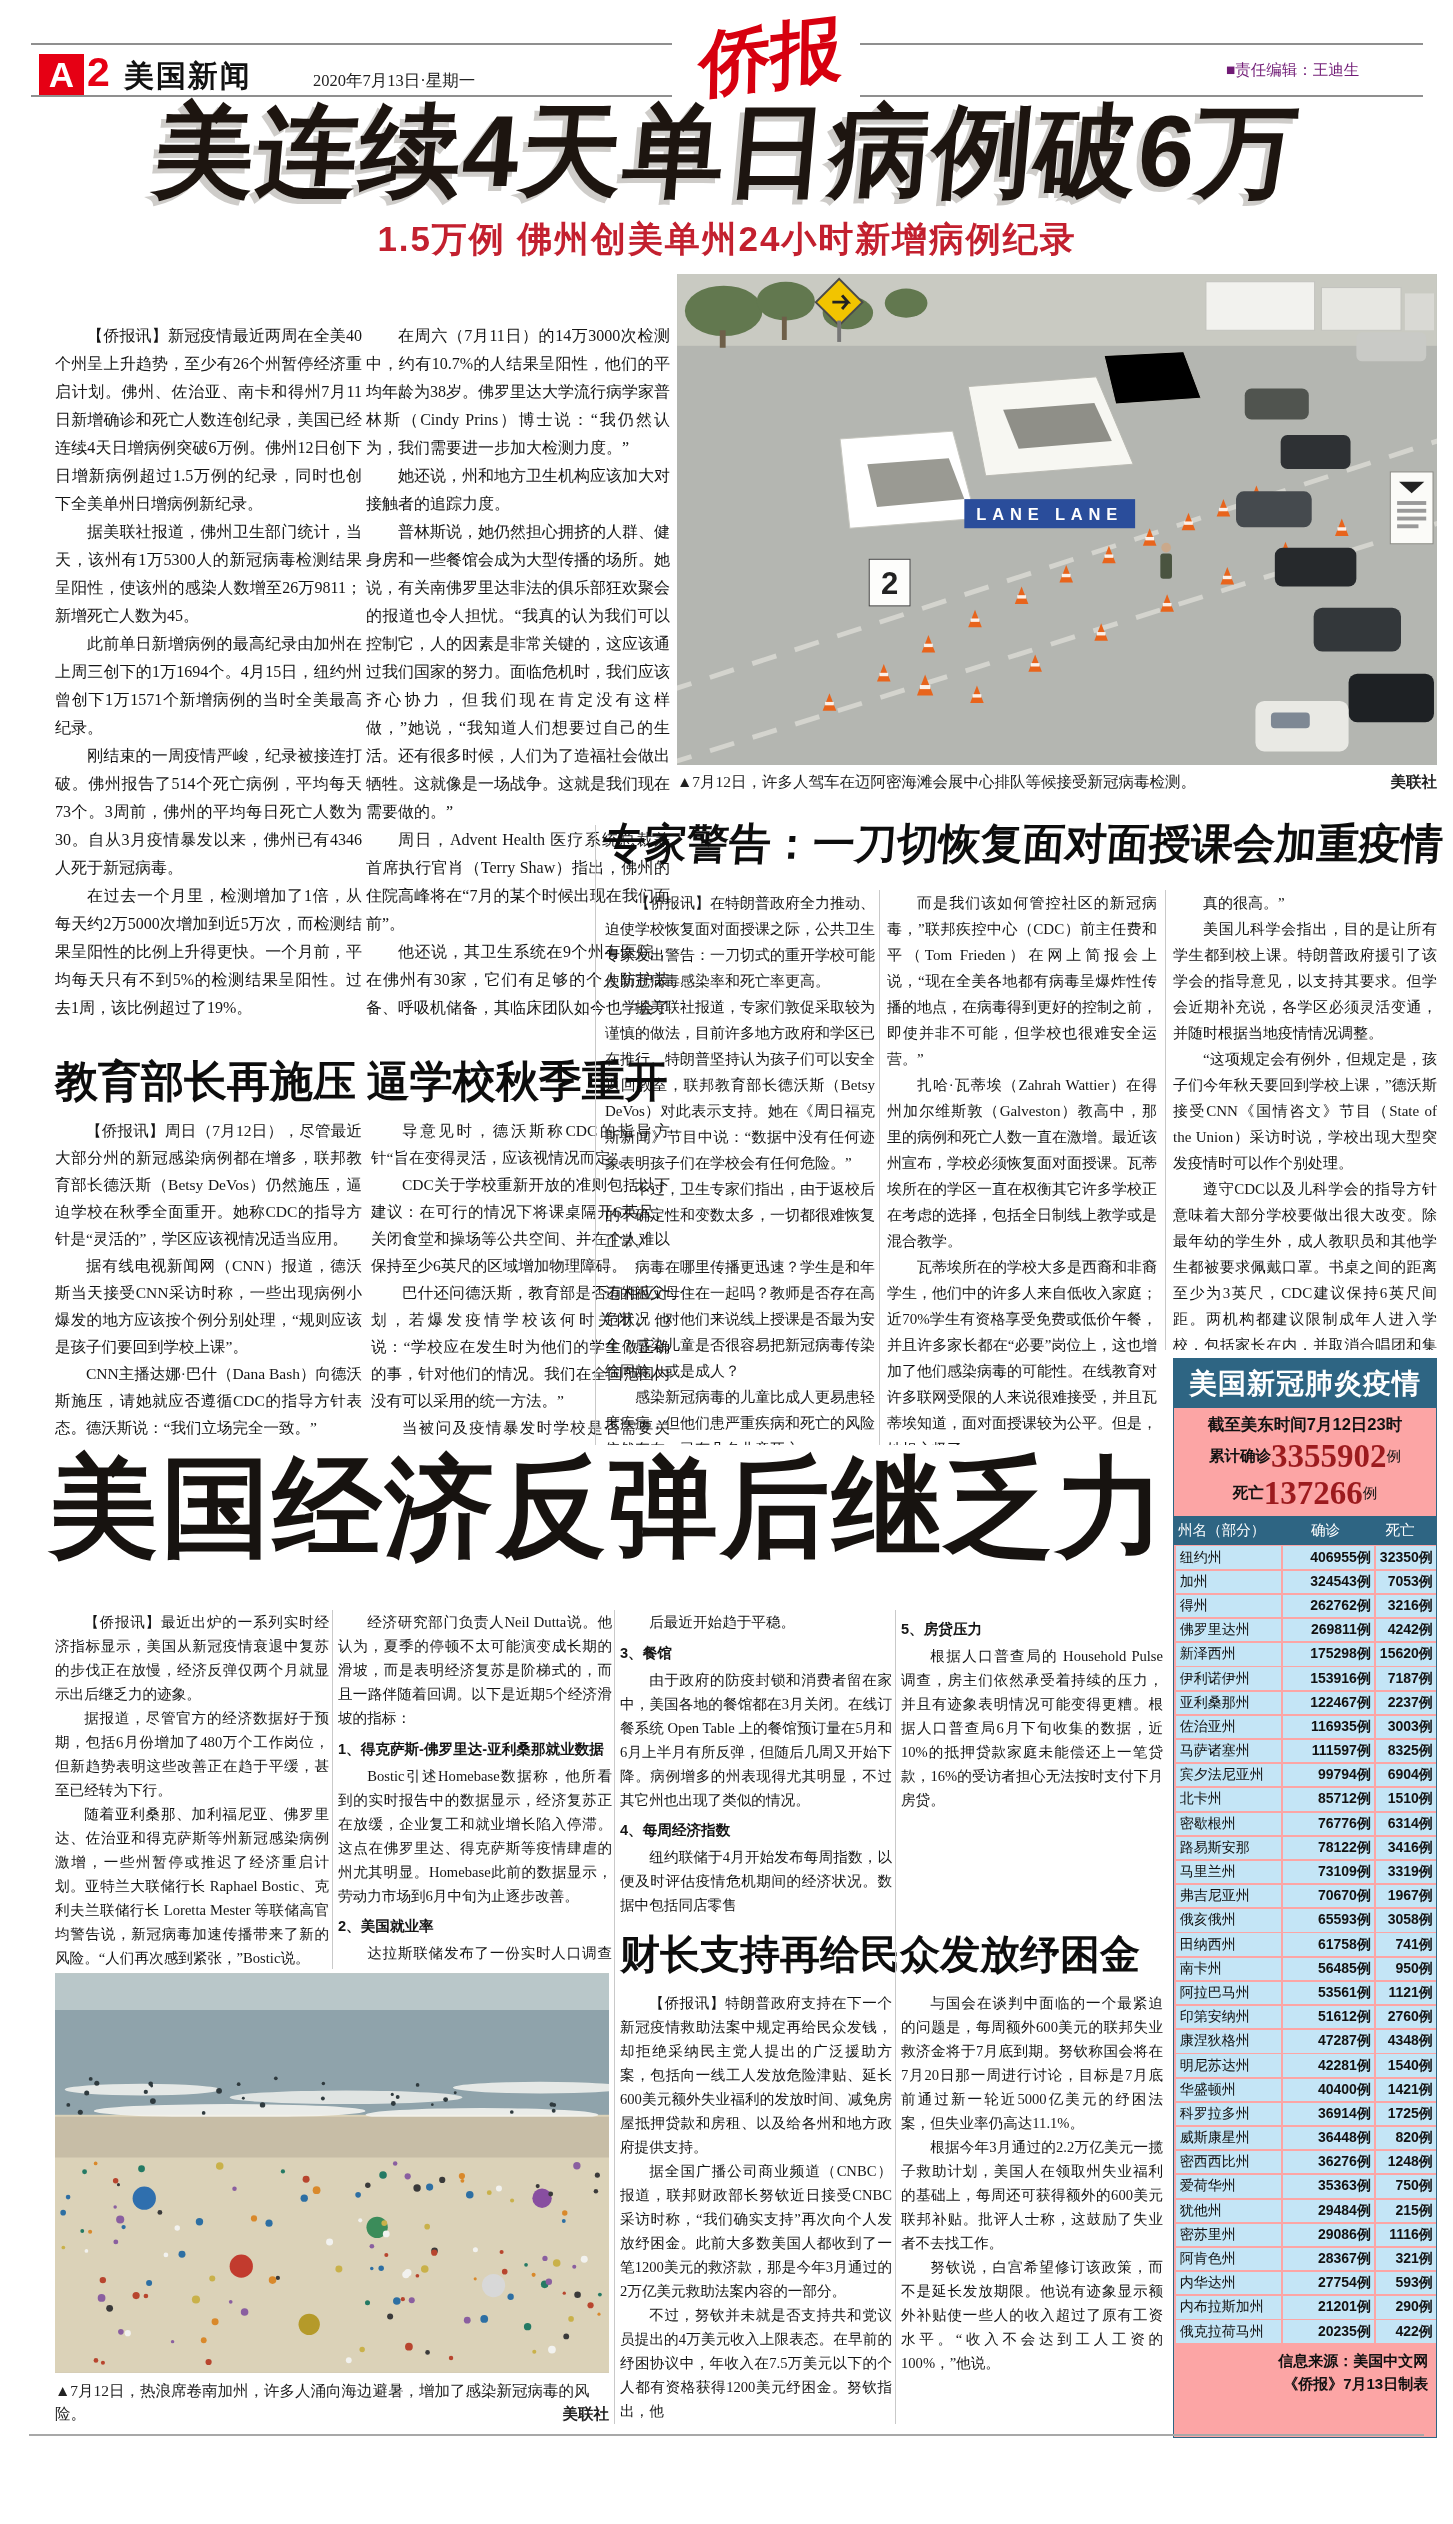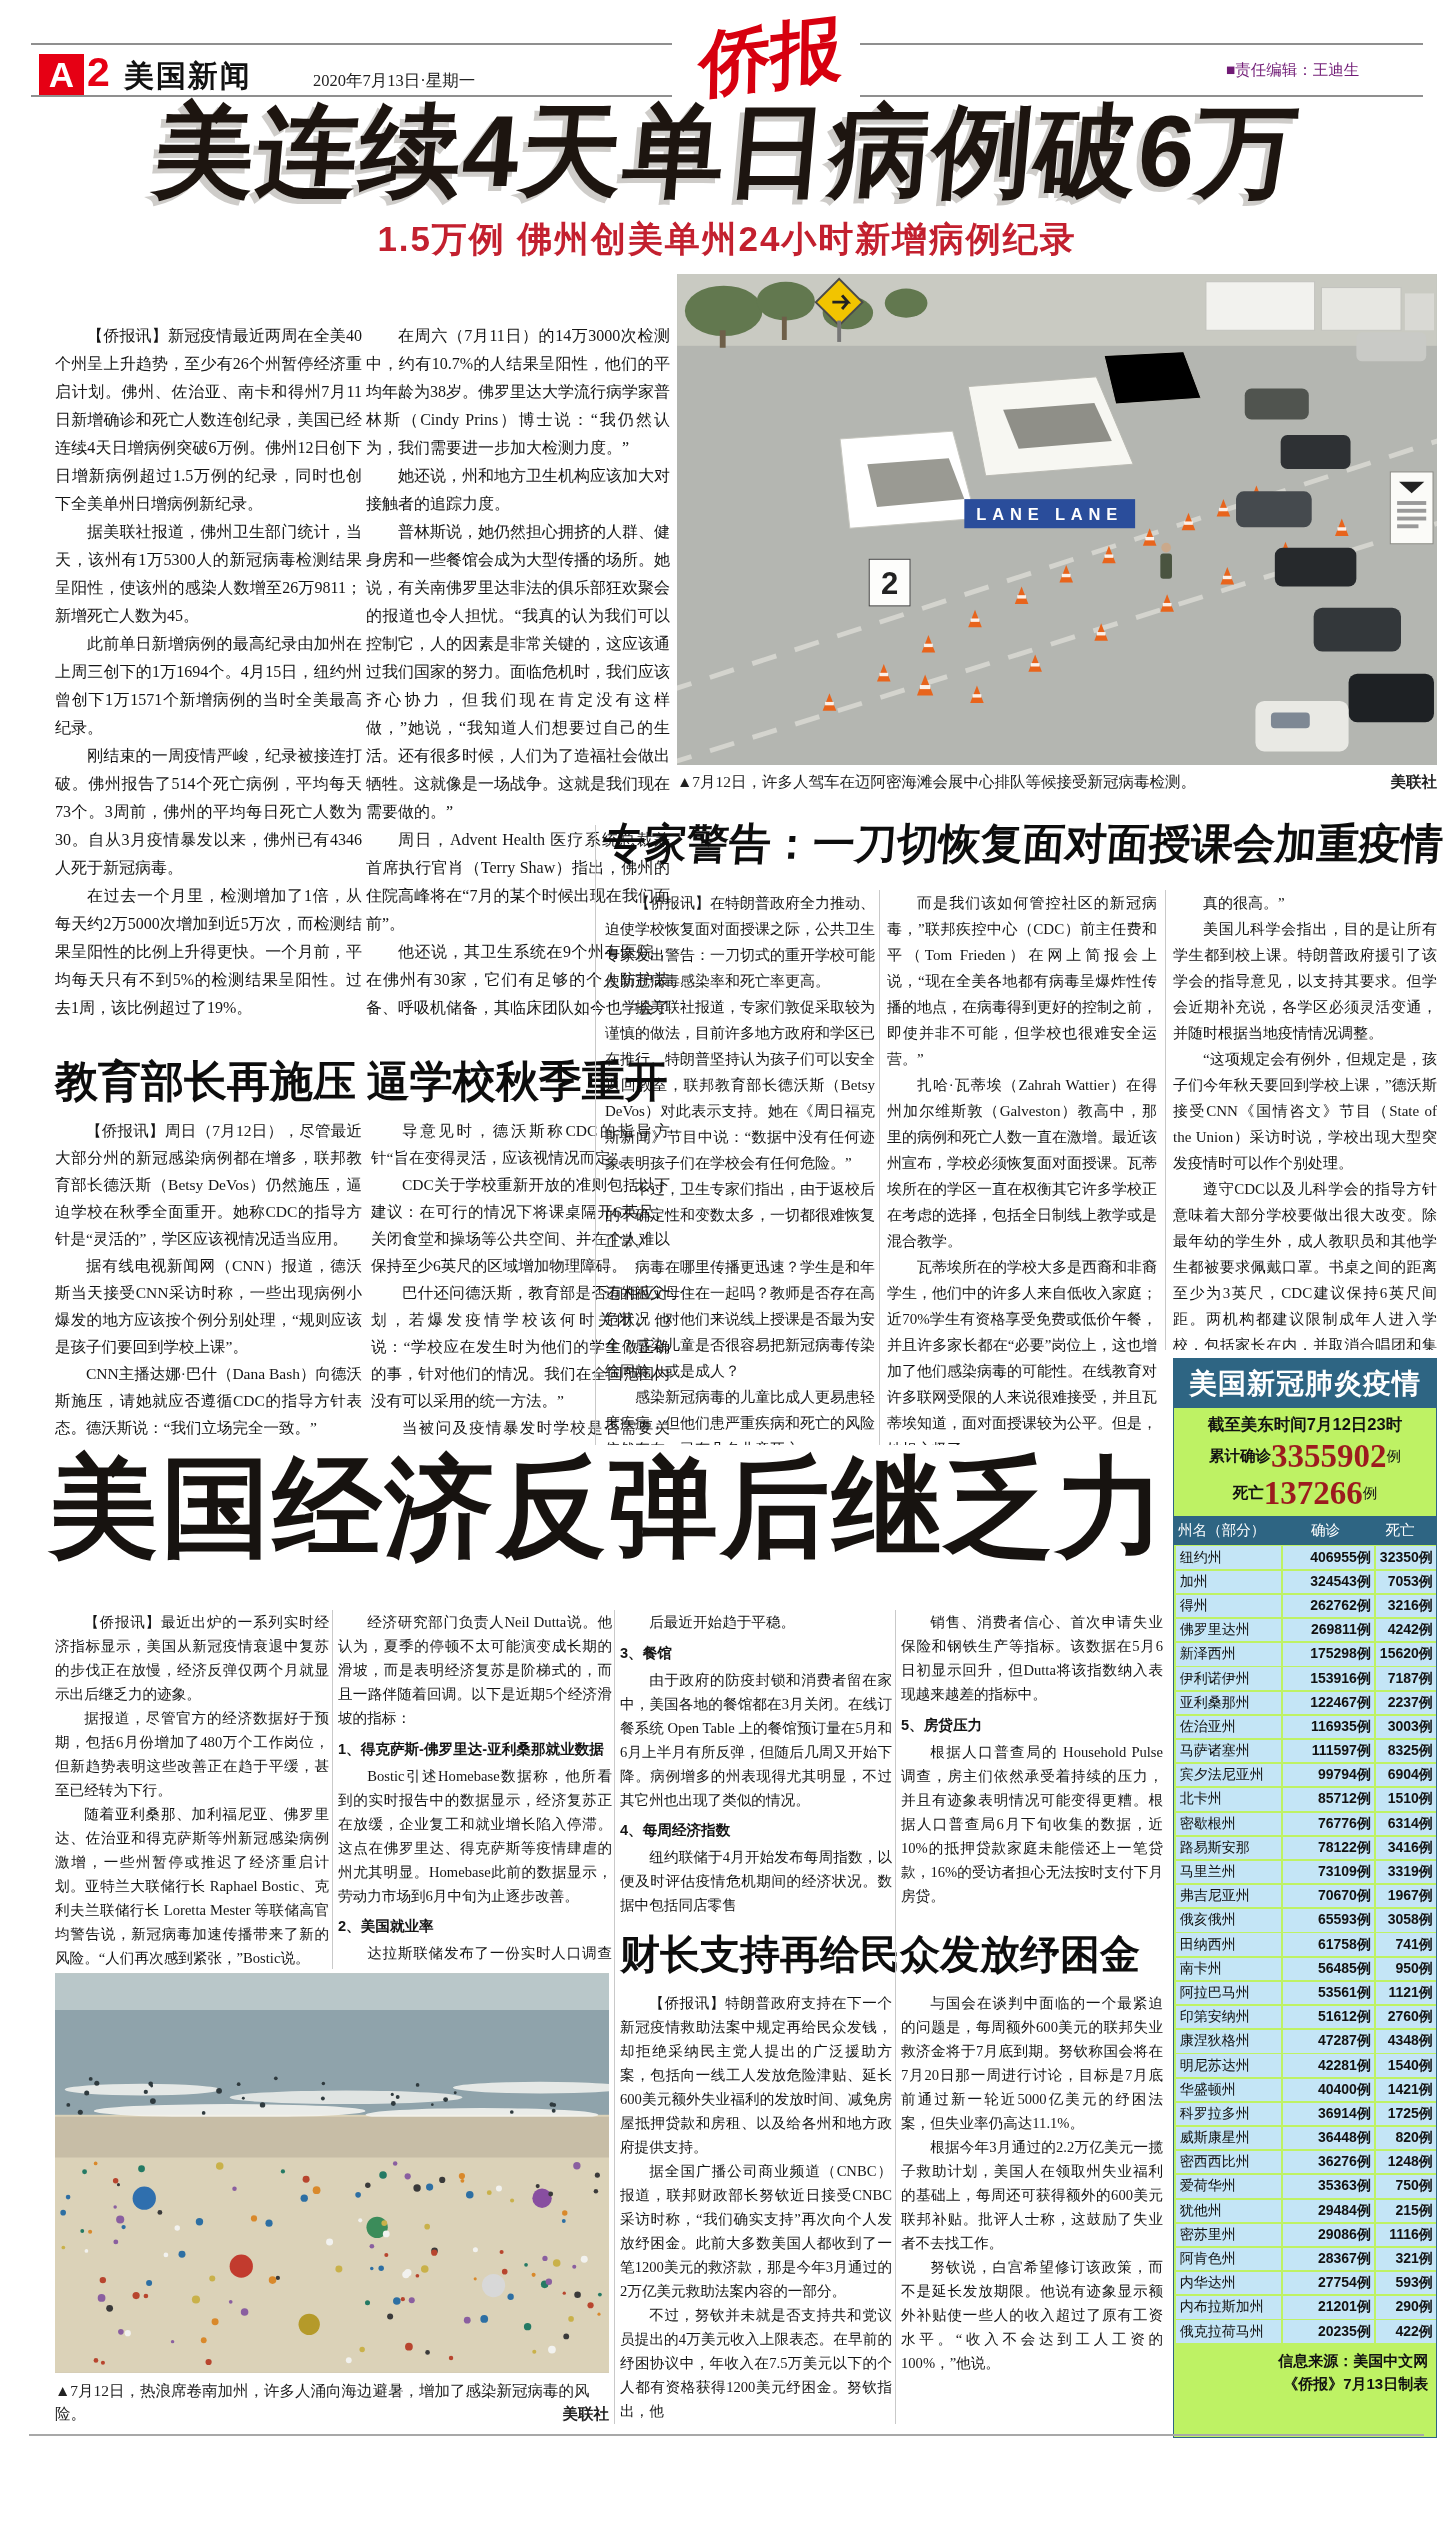--- a/index.html
+++ b/index.html
@@ -45,21 +45,21 @@
                  margin:6.8px 0 2.9px 0;}
   .c-lead{font-size:16px;line-height:28px;}
   .c-exp{font-size:15px;line-height:26px;}
   .c-edu{font-size:15.5px;line-height:27px;}
   .c-econ{font-size:14.6px;line-height:24px;}
   
   .caption{position:absolute;font-size:15.5px;line-height:23px;color:#222;}
   .caption .credit{float:right;font-family:"Liberation Sans",sans-serif;font-weight:700;}
   
   #covid{position:absolute;left:1173px;top:1358px;width:264px;height:1080px;
-         border:1.9px solid #2e6583;background:#bef264;font-family:"Liberation Sans",sans-serif;
+         border:1.9px solid #2e6583;background:#fca5a5;font-family:"Liberation Sans",sans-serif;
          box-sizing:border-box;}
   #covid .t-title{background:#2e6583;color:#fff;font-weight:900;font-size:28px;height:49px;
                   display:flex;align-items:center;justify-content:center;letter-spacing:1px;}
   #covid .t-asof{font-weight:700;font-size:16.5px;text-align:center;padding:5.8px 0 1.9px 0;color:#111;}
   #covid .t-total{display:flex;align-items:center;justify-content:center;padding:0;font-family:Liberation Serif, serif;}
   #covid .t-total .lbl{font-weight:700;font-size:15.5px;color:#111;}
   #covid .t-total .num{font-weight:900;font-size:33px;color:#9c1b1e;letter-spacing:0;}
   #covid .t-total .unit{font-size:14.6px;color:#111;}
   #covid .t-head{background:#2e6583;color:#fff;font-weight:400;font-size:14.6px;height:29px;
                  display:grid;grid-template-columns:107px 89px 60px;align-items:center;margin-top:3.9px;}
@@ -261,21 +261,20 @@
       <p class="para">达拉斯联储发布了一份实时人口调查报告，使用“当前人口调查”数据来衡量正在工作的美国人的百分比。结果是该数字在5月份回升</p>
     </div>
   <div class="col c-econ" style="left:620px;top:1610px;width:272px;height:313px;">
       <p class="para">后最近开始趋于平稳。</p>
       <p class="subhead">3、餐馆</p>
       <p class="para">由于政府的防疫封锁和消费者留在家中，美国各地的餐馆都在3月关闭。在线订餐系统 Open Table 上的餐馆预订量在5月和6月上半月有所反弹，但随后几周又开始下降。病例增多的州表现得尤其明显，不过其它州也出现了类似的情况。</p>
       <p class="subhead">4、每周经济指数</p>
       <p class="para">纽约联储于4月开始发布每周指数，以便及时评估疫情危机期间的经济状况。数据中包括同店零售</p>
     </div>
   <div class="col c-econ" style="left:901px;top:1610px;width:262px;height:313px;">
-      <p class="para">销售、消费者信心、首次申请失业保险和钢铁生产等指标。该数据在5月6日初显示回升，但Dutta将该指数纳入表现越来越差的指标中。</p>
       <p class="subhead">5、房贷压力</p>
       <p class="para">根据人口普查局的 Household Pulse 调查，房主们依然承受着持续的压力，并且有迹象表明情况可能变得更糟。根据人口普查局6月下旬收集的数据，近10%的抵押贷款家庭未能偿还上一笔贷款，16%的受访者担心无法按时支付下月房贷。</p>
     </div>
 
   <div class="h-trea">财长支持再给民众发放纾困金</div>
   <div class="col c-econ" style="left:620px;top:1991px;width:272px;height:433px;">
       <p class="para">【侨报讯】特朗普政府支持在下一个新冠疫情救助法案中规定再给民众发钱，却拒绝采纳民主党人提出的广泛援助方案，包括向一线工人发放危险津贴、延长600美元额外失业福利的发放时间、减免房屋抵押贷款和房租、以及给各州和地方政府提供支持。</p>
       <p class="para">据全国广播公司商业频道（CNBC）报道，联邦财政部长努钦近日接受CNBC采访时称，“我们确实支持”再次向个人发放纾困金。此前大多数美国人都收到了一笔1200美元的救济款，那是今年3月通过的2万亿美元救助法案内容的一部分。</p>
       <p class="para">不过，努钦并未就是否支持共和党议员提出的4万美元收入上限表态。在早前的纾困协议中，年收入在7.5万美元以下的个人都有资格获得1200美元纾困金。努钦指出，他</p>
     </div>

